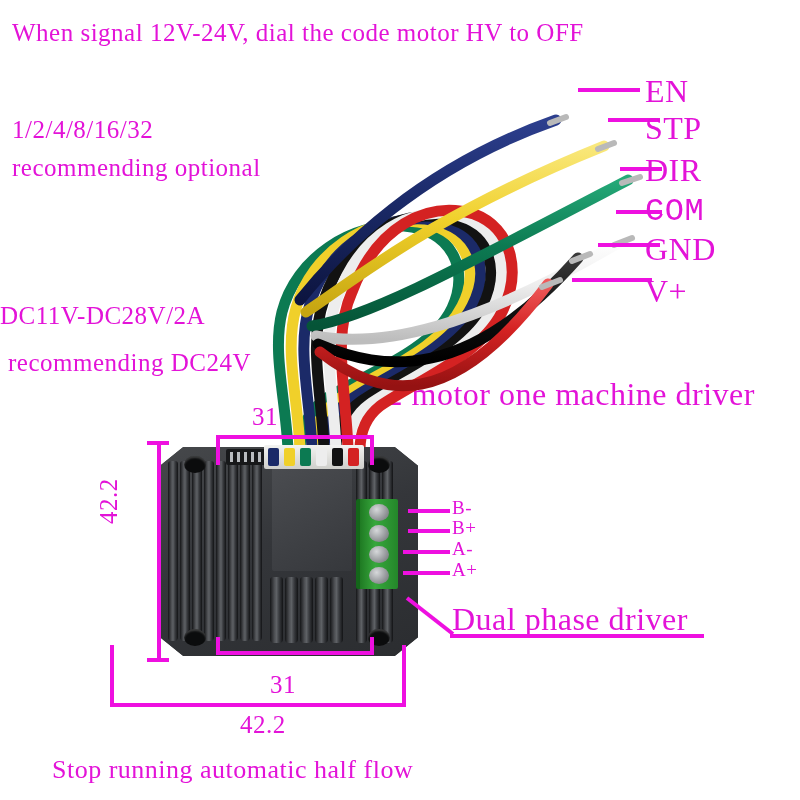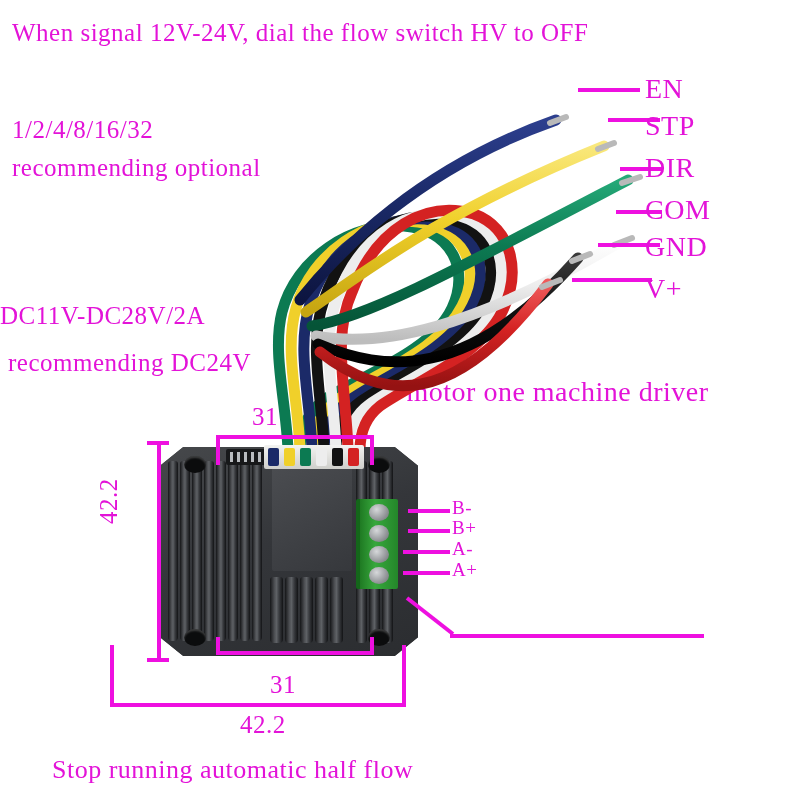--- a/index.html
+++ b/index.html
@@ -13,21 +13,21 @@
   }
   .txt{
     position:absolute;
     color:#e313d8;
     font-family:"Liberation Serif", serif;
     white-space:nowrap;
     letter-spacing:0.5px;
     line-height:1;
   }
   .t-note{font-size:25px;}
-  .t-label{font-size:28px;}
+  .t-label{font-size:32px;}
   .t-dim{font-size:25px;}
   .t-term{font-size:19px;}
   .t-cap{font-size:26px;}
 
   
   .mg{position:absolute;background:#ee10e0;}
   .hline{height:4px;}
   .vline{width:4px;}
 
   
@@ -97,21 +97,21 @@
     background:radial-gradient(circle at 38% 32%,#d6d8da,#8e9194 65%,#6a6d70);
   }
   
   #wires{position:absolute;left:0;top:0;width:800px;height:800px;pointer-events:none;}
 </style>
 </head>
 <body>
 
 <div id="stage">
 
-  <div class="txt t-note" style="left:12px;top:20px;">When signal 12V-24V, dial the flow switch HV to OFF</div>
+  <div class="txt t-note" style="left:12px;top:20px;">When signal 12V-24V, dial the code motor HV to OFF</div>
   <div class="txt t-note" style="left:12px;top:117px;">1/2/4/8/16/32</div>
   <div class="txt t-note" style="left:12px;top:155px;">recommending optional</div>
 
   <div class="txt t-note" style="left:0;top:303px;">DC11V-DC28V/2A</div>
   <div class="txt t-note" style="left:8px;top:350px;">recommending DC24V</div>
 
   <div class="txt t-label" style="left:370px;top:378px;">42 motor one machine driver</div>
 
   <svg id="wires" viewBox="0 0 800 800">
     <defs>
@@ -179,21 +179,21 @@
   <div class="mg hline" style="left:578px;top:88px;width:62px;"></div>
   <div class="txt t-label" style="left:645px;top:75px;">EN</div>
 
   <div class="mg hline" style="left:608px;top:118px;width:52px;"></div>
   <div class="txt t-label" style="left:645px;top:112px;text-align:right;">STP</div>
 
   <div class="mg hline" style="left:620px;top:167px;width:42px;"></div>
   <div class="txt t-label" style="left:645px;top:154px;">DIR</div>
 
   <div class="mg hline" style="left:616px;top:210px;width:46px;"></div>
-  <div class="txt t-label" style="left:645px;top:196px;">COM</div>
+  <div class="txt t-label" style="left:645px;top:196px;font-family:Liberation Mono, monospace;">COM</div>
 
   <div class="mg hline" style="left:598px;top:243px;width:62px;"></div>
   <div class="txt t-label" style="left:645px;top:233px;">GND</div>
 
   <div class="mg hline" style="left:572px;top:278px;width:80px;"></div>
   <div class="txt t-label" style="left:645px;top:275px;">V+</div>
 
   <div id="module">
     <div class="body"></div>
 
@@ -264,20 +264,21 @@
 
   <div class="mg hline" style="left:403px;top:550px;width:47px;"></div>
   <div class="txt t-term" style="left:452px;top:539px;">A-</div>
 
   <div class="mg hline" style="left:403px;top:571px;width:47px;"></div>
   <div class="txt t-term" style="left:452px;top:560px;">A+</div>
 
   <svg style="position:absolute;left:405px;top:596px;width:60px;height:44px;">
     <line x1="2" y1="2" x2="48" y2="38" stroke="#ee10e0" stroke-width="4"></line>
   </svg>
+  <div class="txt t-label" style="left:452px;top:603px;">Dual phase driver</div>
   <div class="mg hline" style="left:450px;top:634px;width:254px;"></div>
 
   <div class="mg hline" style="left:216px;top:435px;width:158px;"></div>
   <div class="mg vline" style="left:216px;top:435px;height:30px;"></div>
   <div class="mg vline" style="left:370px;top:435px;height:30px;"></div>
   <div class="txt t-dim" style="left:252px;top:404px;">31</div>
 
   <div class="mg hline" style="left:216px;top:651px;width:158px;"></div>
   <div class="mg vline" style="left:216px;top:637px;height:18px;"></div>
   <div class="mg vline" style="left:370px;top:637px;height:18px;"></div>

